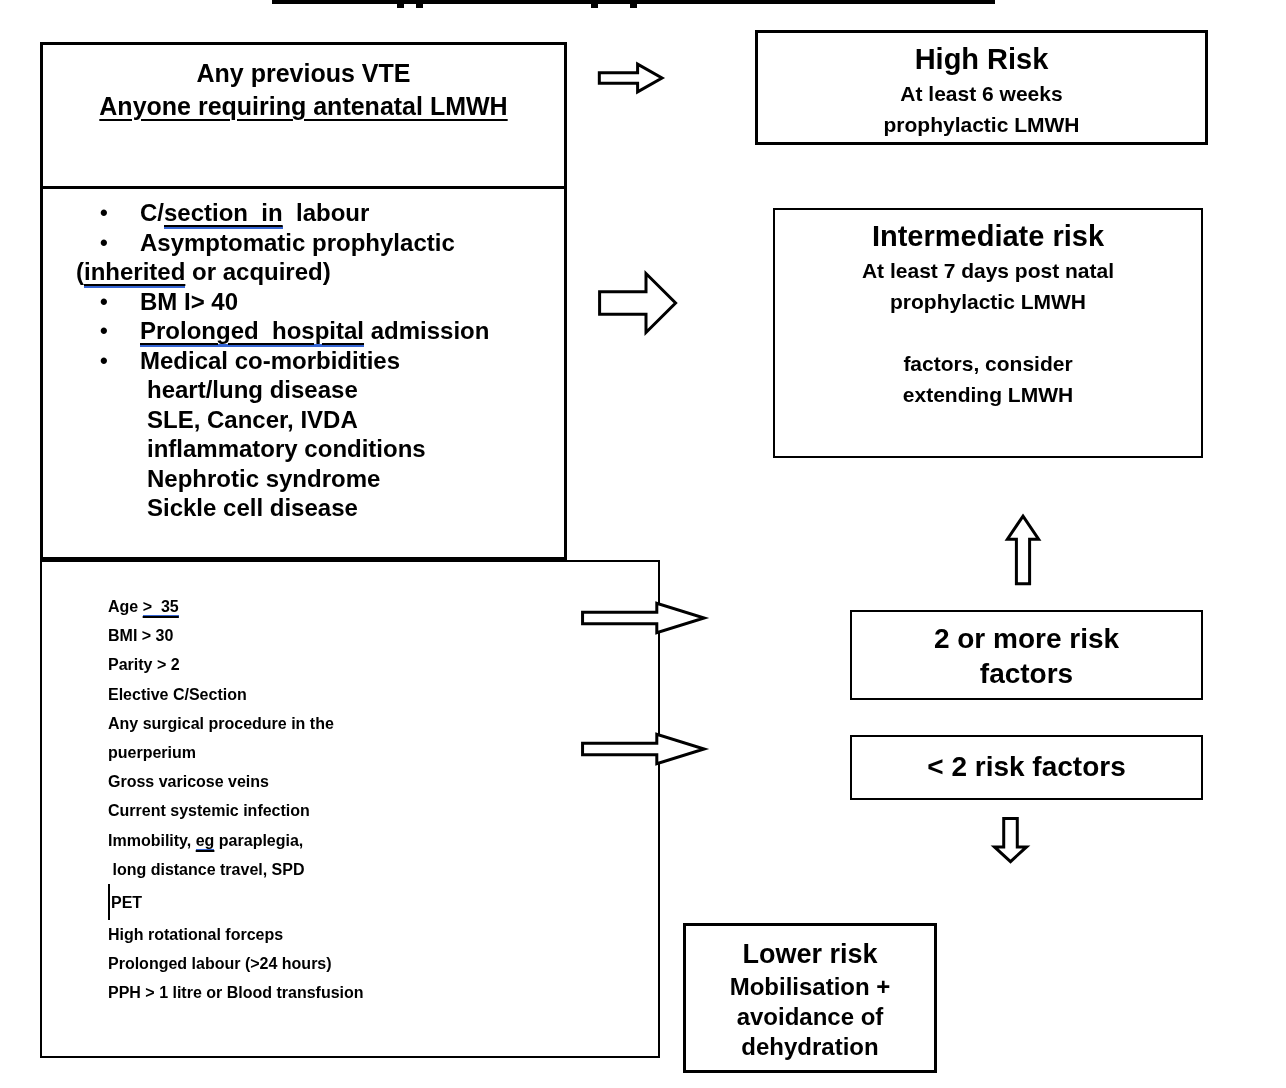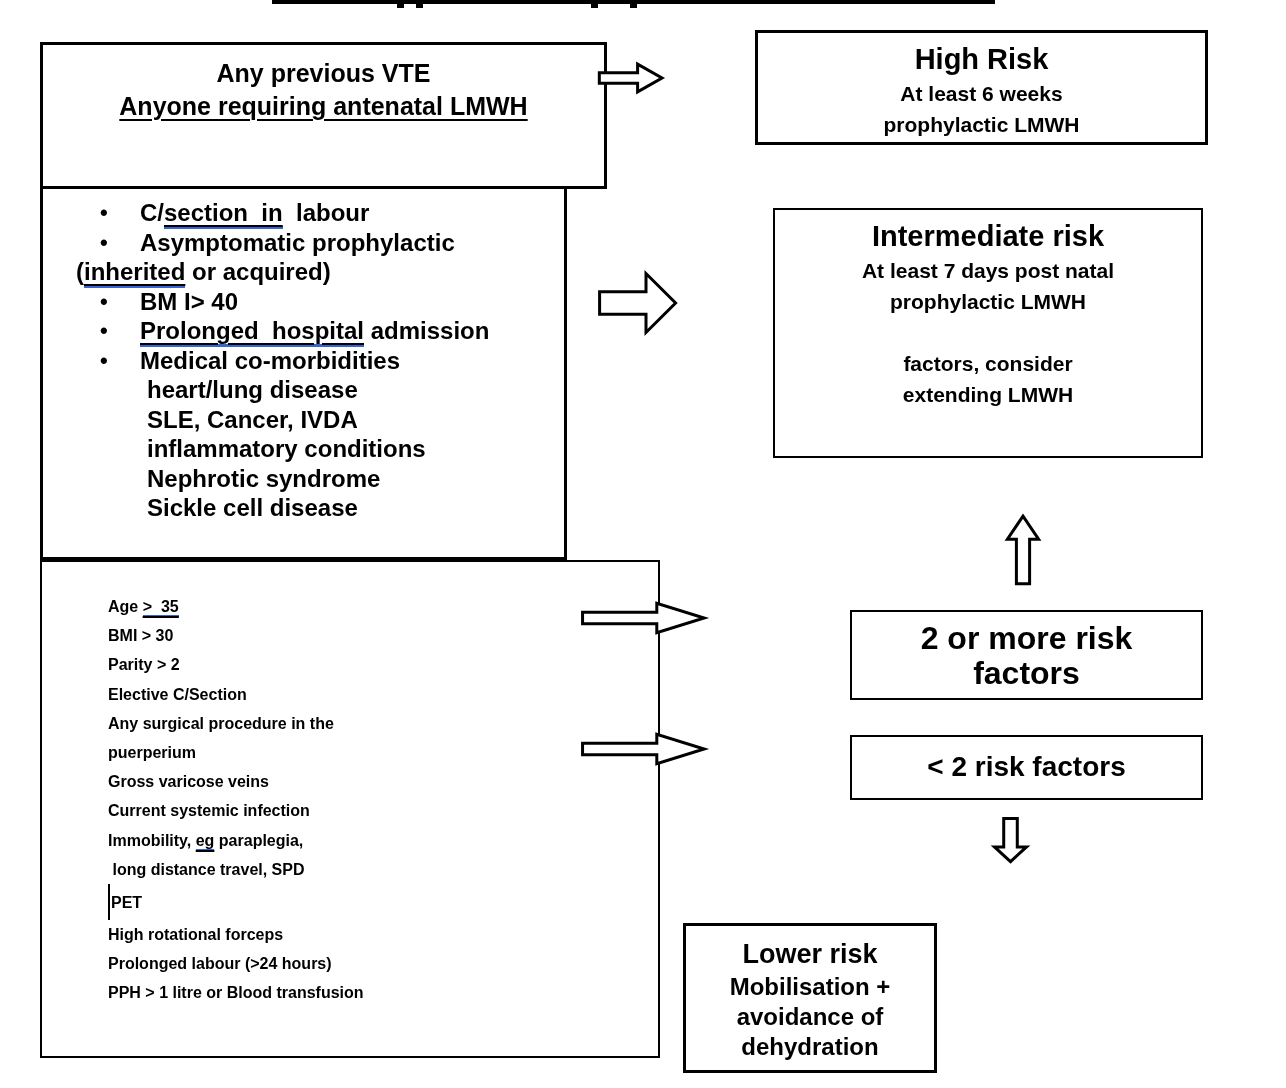--- a/index.html
+++ b/index.html
@@ -9,41 +9,41 @@
     overflow:hidden;
   }
   .box { position:absolute; background:#fff; border:2px solid #000; box-sizing:border-box; }
   .b3 { border-width:3px; }
 
   
   .top-line { position:absolute; left:272px; top:0; width:723px; height:4px; background:#000; }
   .desc { position:absolute; top:0; height:8px; width:7px; background:#000; }
 
   
-  .box1 { left:40px; top:42px;  width:567px; height:147px; padding-top:12px; }
+  .box1 { left:40px; top:42px;  width:527px; height:147px; padding-top:12px; }
   .box2 { left:40px; top:186px; width:527px; height:374px; padding-top:9px; font-size:24px; }
   .box3 { left:40px; top:560px; width:620px; height:498px; padding-top:30px; font-size:16px; }
 
   .box1 .row { text-align:center; font-size:25px; line-height:33px; white-space:pre-wrap; }
   .box2 .row { position:relative; padding-left:97px; line-height:29.5px; white-space:pre-wrap; }
   .box2 .row .bullet { position:absolute; left:57px; top:0; font-size:22px; }
   .box2 .row.paren { padding-left:33px; }
   .box2 .row.sub   { padding-left:104px; }
   .box3 .row { padding-left:66px; line-height:29.2px; white-space:pre-wrap; }
 
   
   .high-risk     { left:755px; top:30px;  width:453px; height:115px; text-align:center; padding-top:8px; }
   .intermediate  { left:773px; top:208px; width:430px; height:250px; text-align:center; padding-top:8px; }
   .two-or-more   { left:850px; top:610px; width:353px; height:90px;  text-align:center; padding-top:9px; }
   .less-two      { left:850px; top:735px; width:353px; height:65px;  text-align:center; }
   .lower-risk    { left:683px; top:923px; width:254px; height:150px; text-align:center; padding-top:10px; }
 
   .high-risk .title, .intermediate .title { font-size:29px; line-height:37px; }
   .high-risk .row, .intermediate .row { font-size:21px; line-height:31px; white-space:pre-wrap; }
-  .two-or-more .row { font-size:32px; line-height:35px; }
+  .two-or-more .row { font-size:28px; line-height:35px; }
   .less-two .label { font-size:28px; line-height:60px; }
   .lower-risk .title { font-size:27px; line-height:36px; }
   .lower-risk .row { font-size:24px; line-height:30px; }
 
   
   .u-plain { text-decoration:underline; text-decoration-thickness:2px; text-underline-offset:4px; }
   .u-blue  { text-decoration:underline; text-decoration-thickness:2px; text-underline-offset:4px;
              border-bottom:3px solid var(--blue, #3565D4); }
   .cursor-bar { display:inline-block; width:2px; height:36px; background:#000;
                 vertical-align:-12px; margin-right:1px; }

